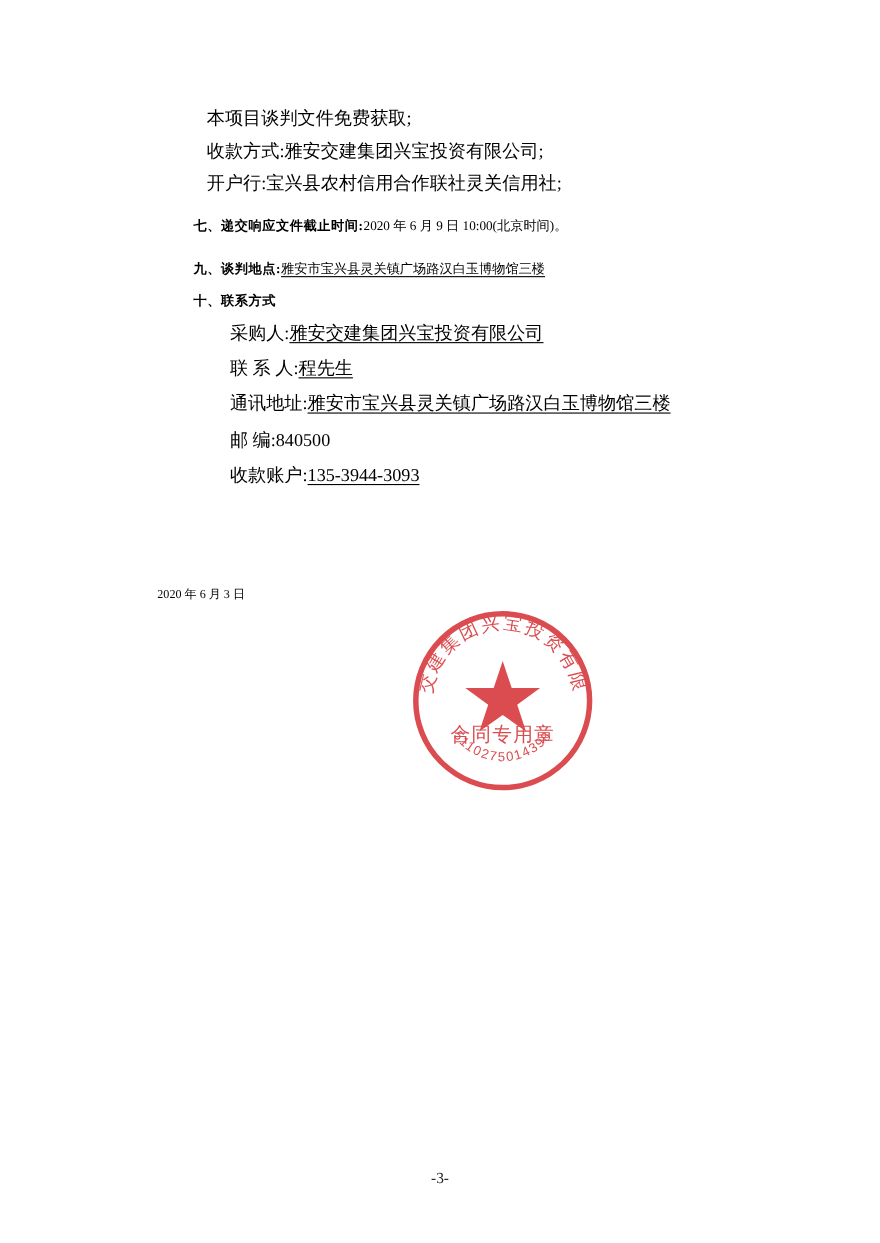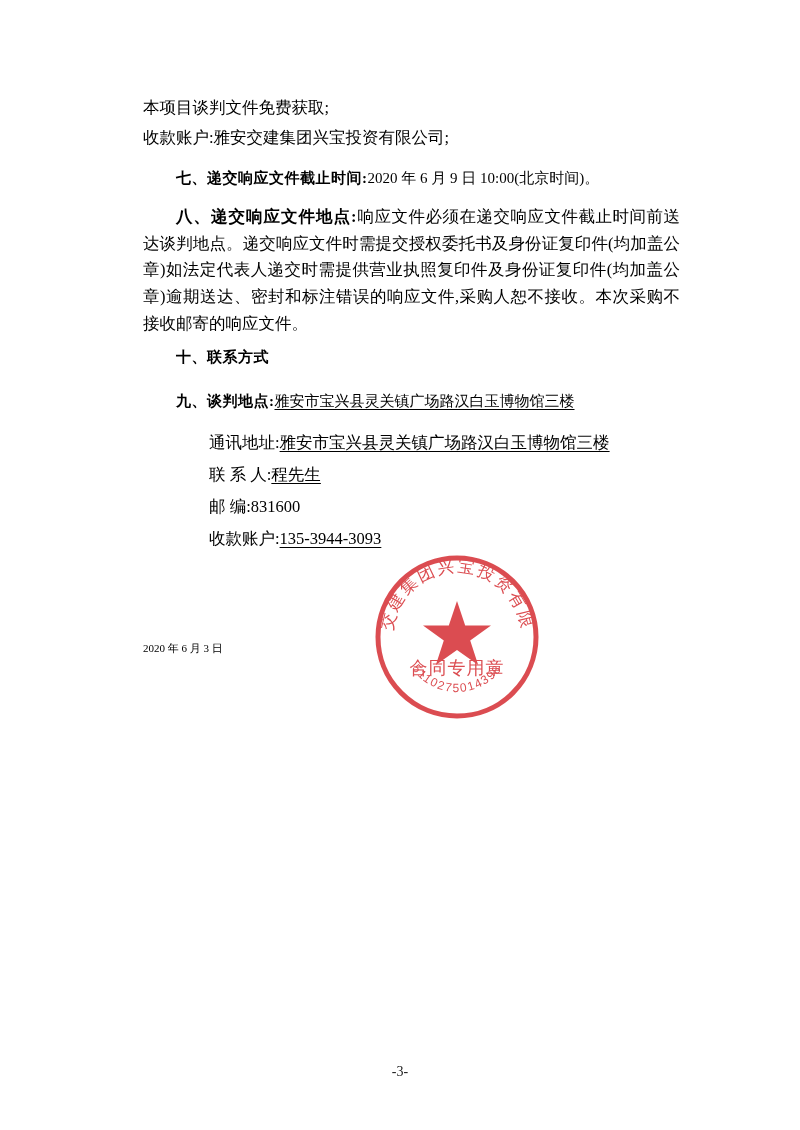--- a/index.html
+++ b/index.html
@@ -27,36 +27,37 @@
     z-index: 2;
     font-size: 16.5px;
     line-height: 1.0;
   }
   p {
     margin: 0;
   }
   .line {
     margin-bottom: 13px;
     white-space: nowrap;
+    margin-left: 45px;
   }
   .para {
     margin-bottom: 11px;
     text-align: justify;
     line-height: 1.62;
     text-indent: 33px;
   }
   .section-head {
     font-weight: bold;
     letter-spacing: 0.5px;
   }
   .big-sect {
     margin-top: 20px;
     margin-bottom: 14px;
     text-indent: 33px;
-    font-size: 15px;
+    font-size: 12px;
     line-height: 1.6;
   }
   .underline {
     text-decoration: underline;
     text-underline-offset: 3px;
   }
   .contact-block {
     margin-top: 4px;
     padding-left: 66px;
     line-height: 1.95;
@@ -117,48 +118,49 @@
         <textPath href="#arcBottom" startOffset="50%" text-anchor="middle">5110275014398</textPath>
       </text>
       <polygon fill="#d4262b" points="91,55 99.2,79.5 125,79.5 104.2,94.6 112.2,119 91,103.9 69.8,119 77.8,94.6 57,79.5 82.8,79.5"></polygon>
       <text x="91" y="128" text-anchor="middle" font-family="&quot;Liberation Serif&quot;, serif" font-size="18" fill="#d4262b" letter-spacing="1">合同专用章</text>
     </svg>
   </div>
 
   <div class="doc-body">
 
     <p class="line">本项目谈判文件免费获取;</p>
-    <p class="line">收款账户:雅安交建集团兴宝投资有限公司;</p>
+    <p class="line">收款方式:雅安交建集团兴宝投资有限公司;</p>
+    <p class="line">开户行:宝兴县农村信用合作联社灵关信用社;</p>
 
 
     <p class="big-sect">
       <span class="section-head">七、</span><span class="section-head">递交响应文件截止时间:</span><span>2020 年 6 月 9 日 10:00(北京时间)。</span>
     </p>
 
-    <p class="para">
-      <span class="section-head">八、</span><span class="section-head">递交响应文件地点:</span><span>响应文件必须在递交响应文件截止时间前送达谈判地点。递交响应文件时需提交授权委托书及身份证复印件(均加盖公章)如法定代表人递交时需提供营业执照复印件及身份证复印件(均加盖公章)逾期送达、密封和标注错误的响应文件,采购人恕不接收。本次采购不接收邮寄的响应文件。</span>
+
+    <p class="big-sect">
+      <span class="section-head">九、</span><span class="section-head">谈判地点:</span><span class="underline">雅安市宝兴县灵关镇广场路汉白玉博物馆三楼</span>
     </p>
 
     <p class="big-sect" style="margin-top:-4px;margin-bottom:4px;">
       <span class="section-head">十、</span><span class="section-head">联系方式</span>
     </p>
 
-    <p class="big-sect">
-      <span class="section-head">九、</span><span class="section-head">谈判地点:</span><span class="underline">雅安市宝兴县灵关镇广场路汉白玉博物馆三楼</span>
-    </p>
-
     <div class="contact-block">
       <div class="contact-row">
-        <span class="contact-label">通讯地址:</span><span class="underline">雅安市宝兴县灵关镇广场路汉白玉博物馆三楼</span>
+        <span class="contact-label">采购人:</span><span class="underline">雅安交建集团兴宝投资有限公司</span>
       </div>
       <div class="contact-row">
         <span class="contact-label">联 系 人:</span><span class="underline">程先生</span>
       </div>
       <div class="contact-row">
-        <span class="contact-label">邮    编:</span><span>831600</span>
+        <span class="contact-label">通讯地址:</span><span class="underline">雅安市宝兴县灵关镇广场路汉白玉博物馆三楼</span>
+      </div>
+      <div class="contact-row">
+        <span class="contact-label">邮    编:</span><span>840500</span>
       </div>
       <div class="contact-row">
         <span class="contact-label">收款账户:</span><span class="underline">135-3944-3093</span>
       </div>
     </div>
 
     <p class="date-line">2020 年 6 月 3 日</p>
 
   </div>
 

